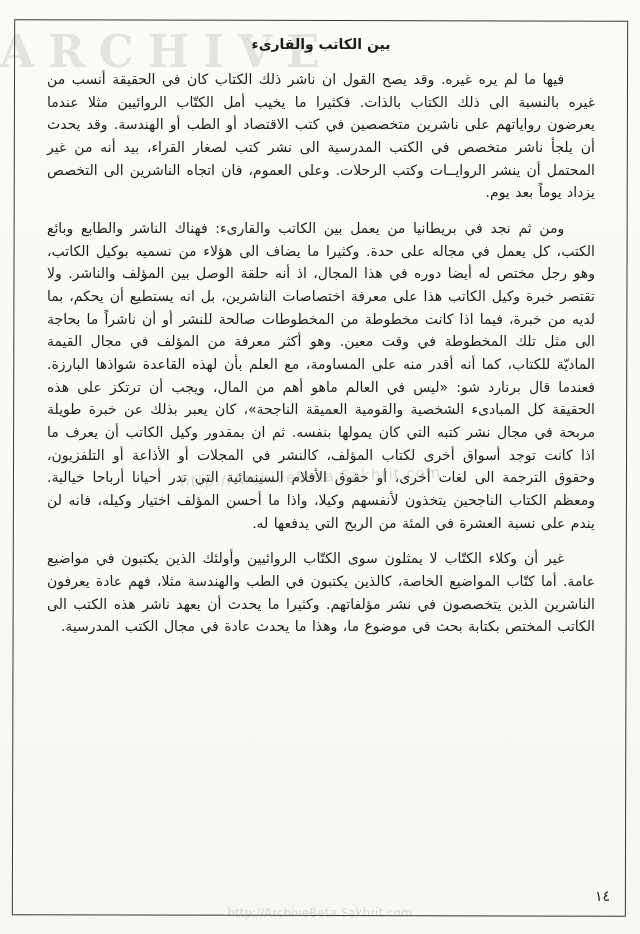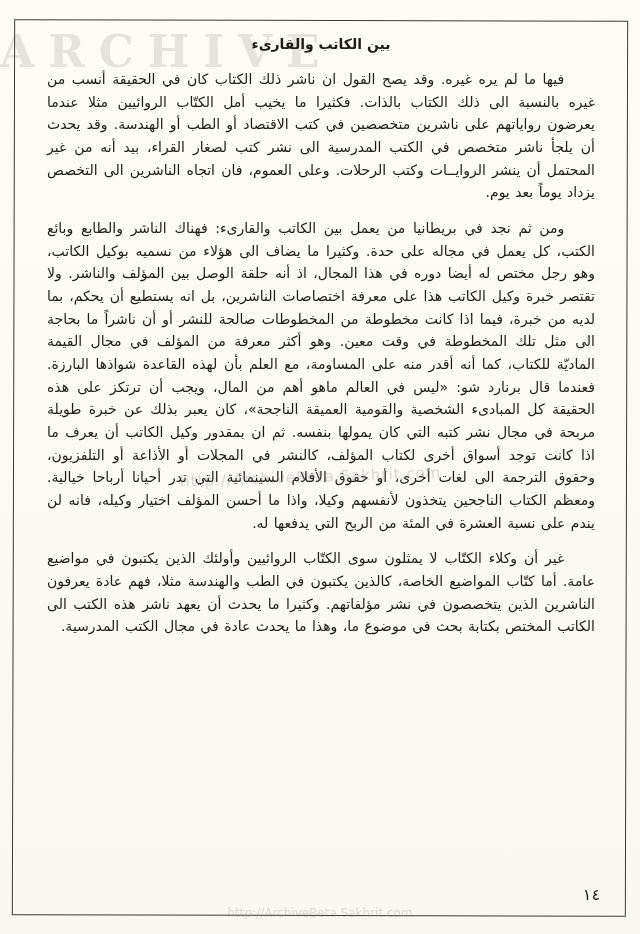--- a/index.html
+++ b/index.html
@@ -50,22 +50,22 @@
     text-align: justify;
     text-justify: inter-word;
     font-size: 14px;
     line-height: 1.62;
     text-indent: 2.2em;
     word-spacing: 1px;
   }
   .page-number {
     position: absolute;
     bottom: 30px;
-    right: 40px;
-    font-size: 16px;
+    right: 30px;
+    font-size: 14px;
     color: #1c1c1a;
     direction: rtl;
   }
   .wm-archive {
     position: absolute;
     top: 26px;
     left: 0;
     width: 100%;
     text-align: left;
     font-family: "DejaVu Serif", serif;

